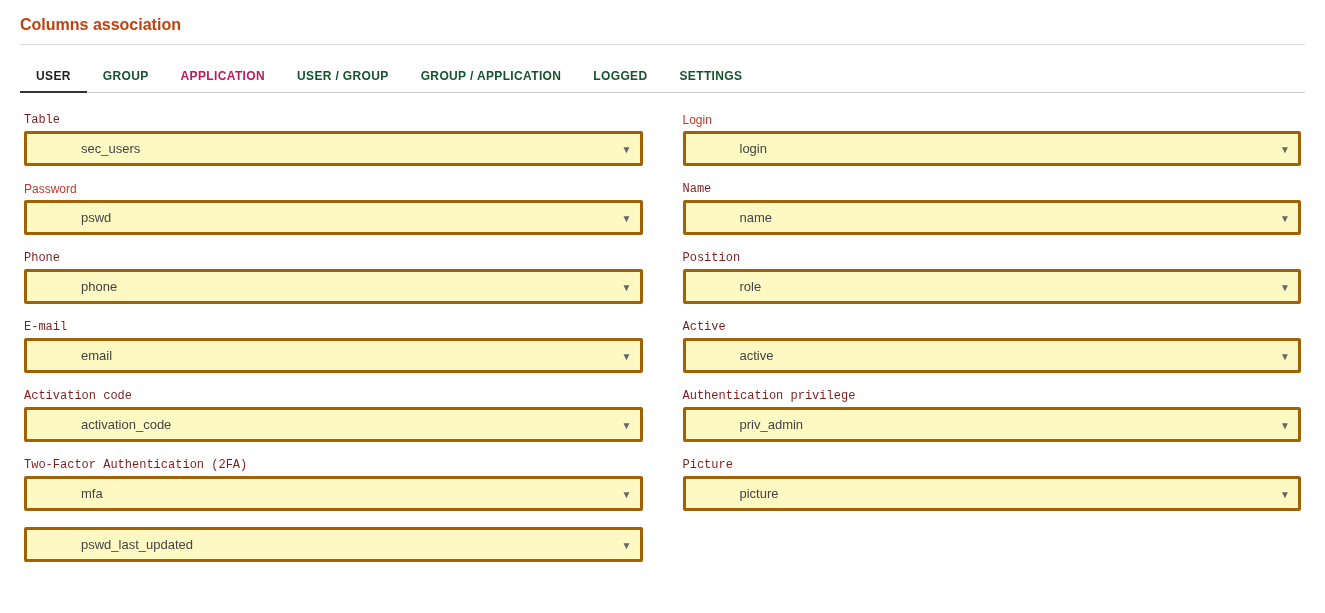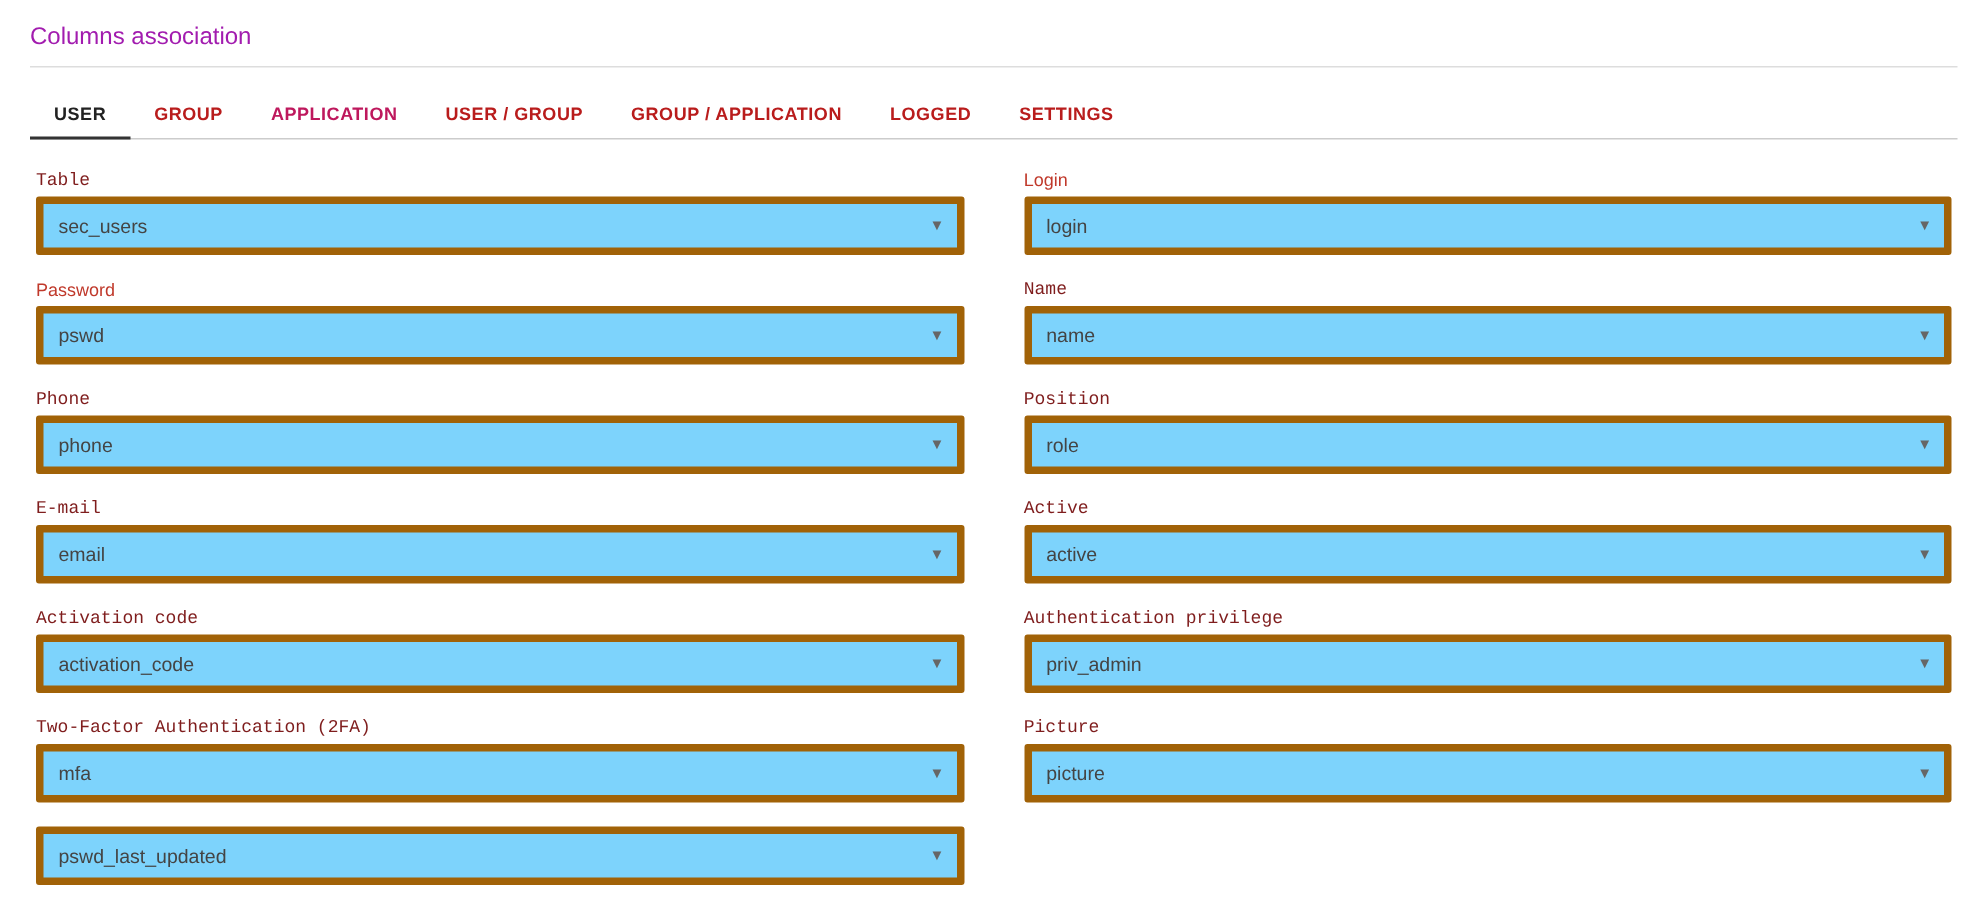--- a/index.html
+++ b/index.html
@@ -8,38 +8,38 @@
       font-size: 13px;
       background: #fff;
       color: #333;
     }
     .page {
       padding: 16px 20px;
       max-width: 1325px;
     }
     .page-title {
       font-size: 16px;
-      font-weight: normal;
-      color: #a21caf;
+      font-weight: bold;
+      color: #c2410c;
       margin-bottom: 16px;
       padding-bottom: 10px;
       border-bottom: 1px solid #ddd;
     }
     .tabs {
       display: flex;
       gap: 0;
       border-bottom: 1px solid #ccc;
       margin-bottom: 20px;
     }
     .tab {
       padding: 8px 16px;
       font-size: 12px;
       font-weight: bold;
       cursor: pointer;
-      color: #b91c1c;
+      color: #14532d;
       text-transform: uppercase;
       letter-spacing: 0.03em;
       border-bottom: 2px solid transparent;
       margin-bottom: -1px;
     }
     .tab.active {
       color: #222;
       border-bottom: 2px solid #333;
     }
     .tab.blue { color: #be185d; }
@@ -58,23 +58,24 @@
       margin-bottom: 4px;
       display: block;
       font-weight: normal;
     }
     .form-label.black {
       color: #7f1d1d;
       font-family: Liberation Mono, monospace;
     }
     .select-wrapper {
       position: relative;
-      border: 5px solid #a16207;
+      border: 3px solid #a16207;
       border-radius: 2px;
-      background: #7dd3fc;
+      background: #fef9c3;
+      padding-left: 44px;
     }
     .select-wrapper select {
       width: 100%;
       padding: 7px 28px 7px 10px;
       border: none;
       background: transparent;
       appearance: none;
       -webkit-appearance: none;
       font-size: 13px;
       color: #444;

